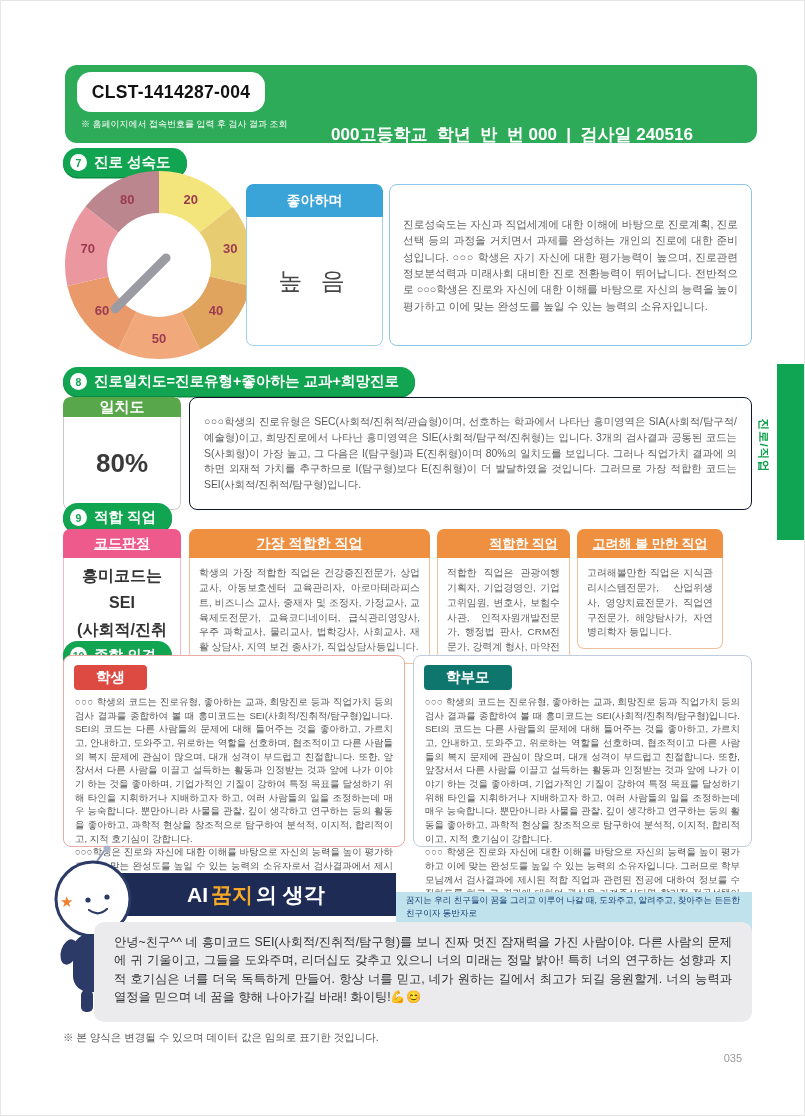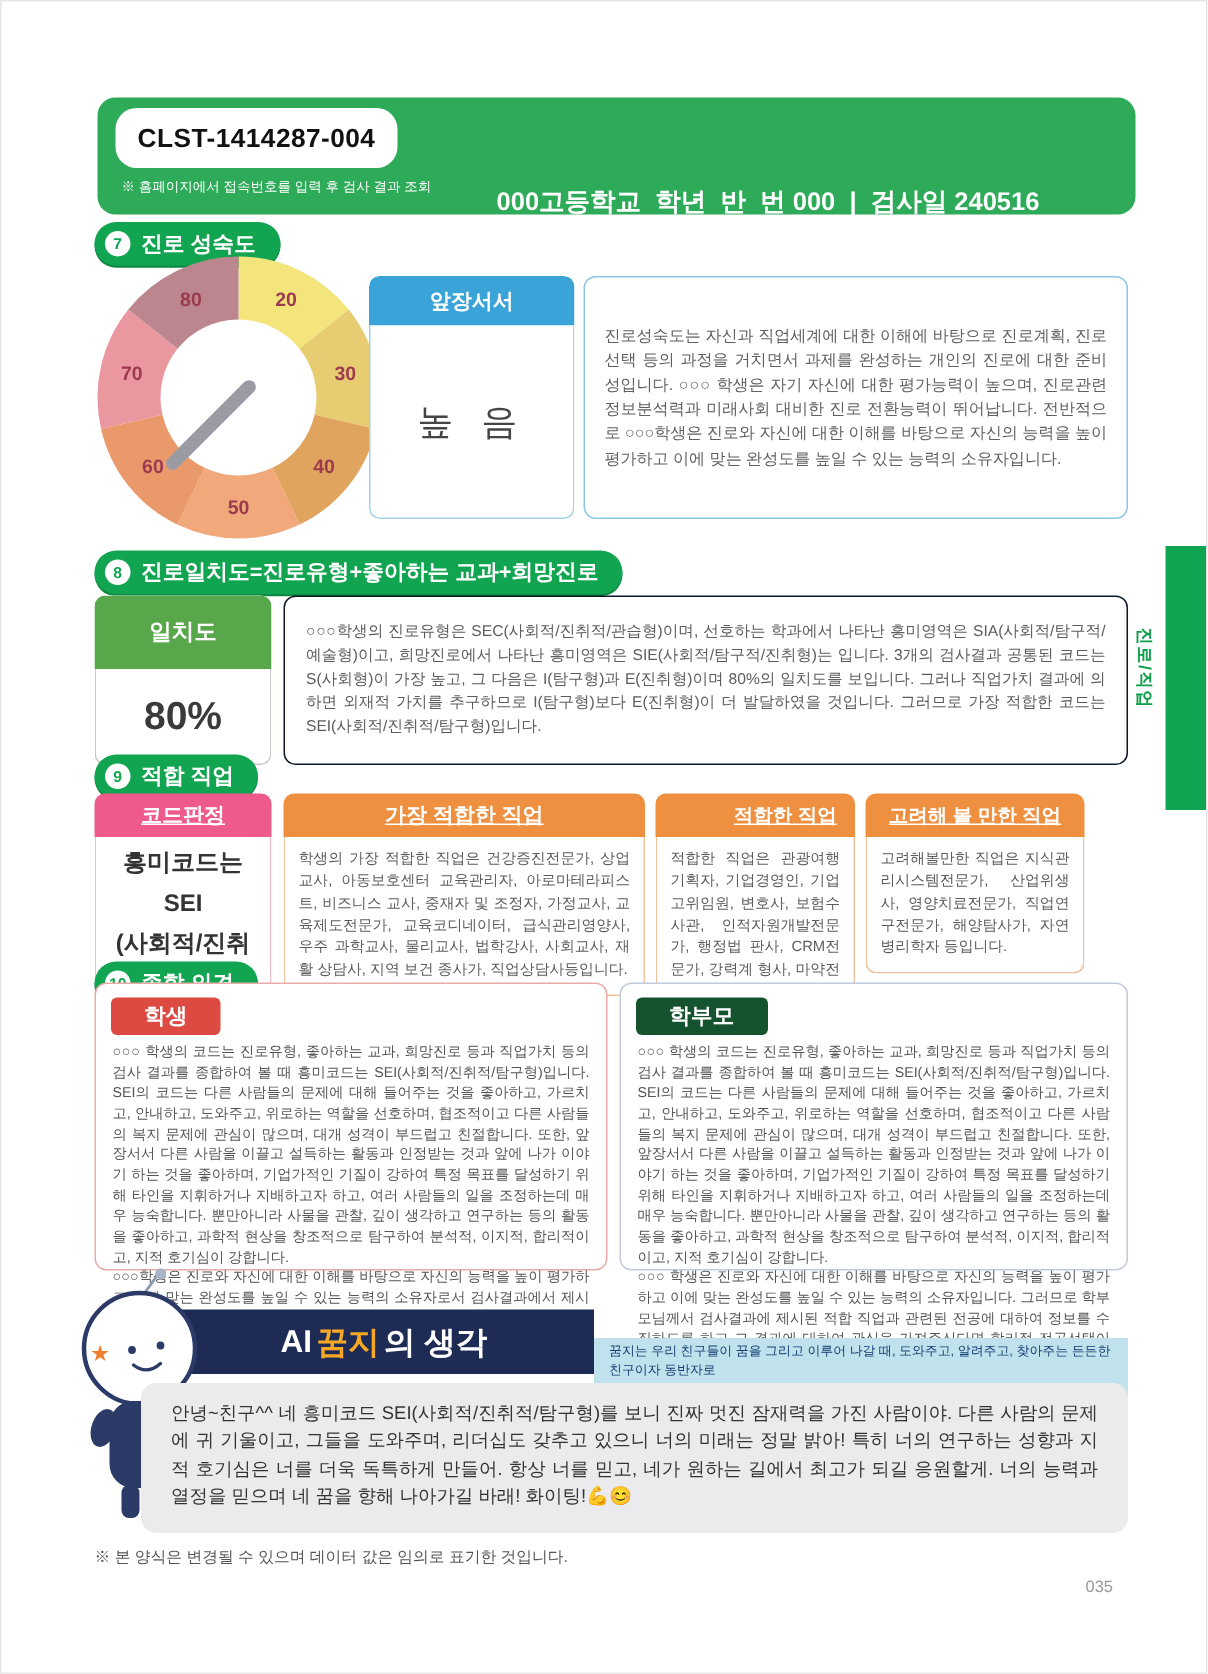--- a/index.html
+++ b/index.html
@@ -28,21 +28,21 @@
   .hdrbox .bd{flex:1;display:flex;align-items:center;justify-content:center;background:#fff;}
 
   .maturity-box{left:245px;top:183px;width:137px;height:162px;}
   .maturity-box .hd{height:31px;background:#3aa3d8;font-size:14px;border:1px solid #3aa3d8;border-radius:7px 7px 0 0;}
   .maturity-box .bd{border:1px solid #9fd0ea;border-top:none;border-radius:0 0 7px 7px;font-size:24px;color:#454545;letter-spacing:6px;}
 
   .desc7{left:388px;top:183px;width:363px;height:162px;border:1px solid #8cc7e7;border-radius:8px;
          display:flex;align-items:center;padding:10px 13px;font-size:10.7px;color:#606060;line-height:1.52;text-align:justify;}
 
   .score-box{left:62px;top:396px;width:118px;height:113px;}
-  .score-box .hd{height:49px;background:#58a74a;font-size:15px;border-radius:7px 7px 0 0;}
+  .score-box .hd{height:20px;background:#58a74a;font-size:15px;border-radius:7px 7px 0 0;}
   .score-box .bd{border:1px solid #c9c9c9;border-top:none;border-radius:0 0 7px 7px;font-size:26px;font-weight:bold;color:#3a3a3a;}
 
   .desc8{left:188px;top:396px;width:563px;height:113px;border:1px solid #0f172a;border-radius:8px;
          padding:12px 14px;font-size:10.4px;color:#5c5c5c;line-height:1.52;text-align:justify;display:flex;align-items:center;}
 
   
   .jobcol{border-radius:7px;}
   .jobcol .hd{height:29px;color:#fff;font-weight:bold;font-size:14px;display:flex;align-items:center;justify-content:center;border-radius:7px 7px 0 0;text-decoration:underline;}
   .jobcol .bd{border:1px solid #efc09c;border-top:none;border-radius:0 0 7px 7px;background:#fff;
               padding:8px 9px;font-size:9.9px;color:#5c5c5c;line-height:1.5;text-align:justify;}
@@ -52,21 +52,21 @@
                 display:flex;align-items:center;justify-content:center;white-space:pre-line;height:100px;line-height:1.7;}
 
   
   .opinion{border-radius:8px;background:#fff;}
   .opinion .tab{display:inline-flex;align-items:center;justify-content:center;color:#fff;font-weight:bold;font-size:14.5px;
                 border-radius:4px;margin:9px 0 5px 10px;padding:3px 22px;}
   .opinion .txt{padding:0 11px 8px 11px;font-size:9.5px;color:#555;line-height:1.44;text-align:justify;white-space:pre-line;}
   .student-box{left:62px;top:654px;width:342px;height:192px;border:1px solid #e8aca7;}
   .student-box .tab{background:#dc4a41;}
   .parent-box{left:412px;top:654px;width:339px;height:192px;border:1px solid #c2cbdd;}
-  .parent-box .tab{background:#14532d;}
+  .parent-box .tab{background:#0f766e;}
 
   
   .ai-title{left:114px;top:872px;width:281px;height:43px;background:#1d2b55;display:flex;align-items:center;
             padding-left:72px;font-size:21px;font-weight:bold;color:#fff;}
   .ai-title .nm{color:#f6a826;padding:0 3px;}
   .ai-intro{left:395px;top:891px;width:356px;height:43px;background:#bfe2ec;color:#143c72;font-size:8.6px;
             line-height:1.55;display:flex;align-items:center;padding:4px 10px;white-space:pre-line;}
   .bubble{left:93px;top:921px;width:658px;height:100px;background:#ebebee;border-radius:10px;
           padding:11px 20px;font-size:12.3px;color:#333;line-height:1.5;text-align:justify;}
 
@@ -109,21 +109,21 @@
         <text x="44.92630177983379" y="148.0147555356875" text-anchor="middle" fill="#9c3b50" font-size="13" font-weight="bold">60</text>
         <path d="M10.356776254908567 118.91696779189348 A94 94 0 0 1 28.507840648005242 39.391958625279 L61.34476291166247 65.57853030334583 A52 52 0 0 0 51.30374856654517 109.57108856572832 Z" fill="#eb97a0"></path>
         <text x="30.830262410726874" y="86.25597182118906" text-anchor="middle" fill="#9c3b50" font-size="13" font-weight="bold">70</text>
         <path d="M28.507840648005185 39.39195862527906 A94 94 0 0 1 101.99999999999997 4 L101.99999999999999 46 A52 52 0 0 0 61.34476291166244 65.57853030334587 Z" fill="#bb868e"></path>
         <text x="70.32648704441824" y="36.72927264312341" text-anchor="middle" fill="#9c3b50" font-size="13" font-weight="bold">80</text>
         <line x1="109.07106781186548" y1="90.92893218813452" x2="58.159379566434055" y2="141.84062043356596" stroke="#9b9ba3" stroke-width="9" stroke-linecap="round"></line>
       </svg>
   </div>
 
   <div class="abs hdrbox maturity-box">
-    <div class="hd">앞장서서</div>
+    <div class="hd">좋아하며</div>
     <div class="bd">높 음</div>
   </div>
 
   <div class="abs desc7">
     <span>진로성숙도는 자신과 직업세계에 대한 이해에 바탕으로 진로계획, 진로선택 등의 과정을 거치면서 과제를 완성하는 개인의 진로에 대한 준비성입니다. ○○○ 학생은 자기 자신에 대한 평가능력이 높으며, 진로관련 정보분석력과 미래사회 대비한 진로 전환능력이 뛰어납니다. 전반적으로 ○○○학생은 진로와 자신에 대한 이해를 바탕으로 자신의 능력을 높이 평가하고 이에 맞는 완성도를 높일 수 있는 능력의 소유자입니다.</span>
   </div>
 
   <div class="badge" style="left:62px;top:366px;">
     <span class="num">8</span>
     <span>진로일치도=진로유형+좋아하는 교과+희망진로</span>

